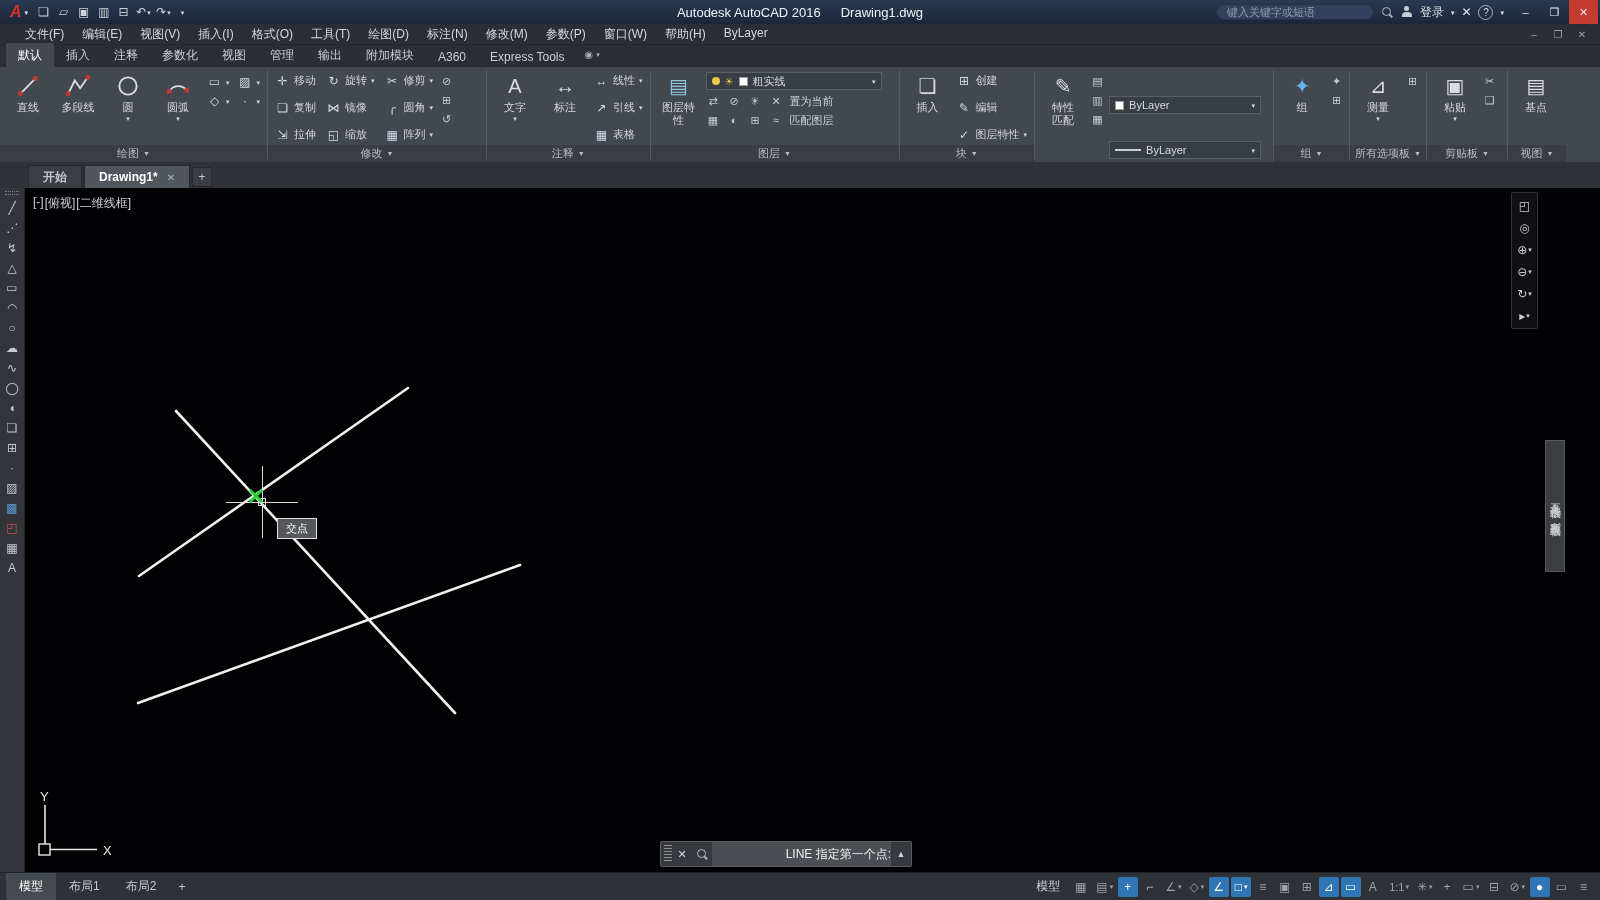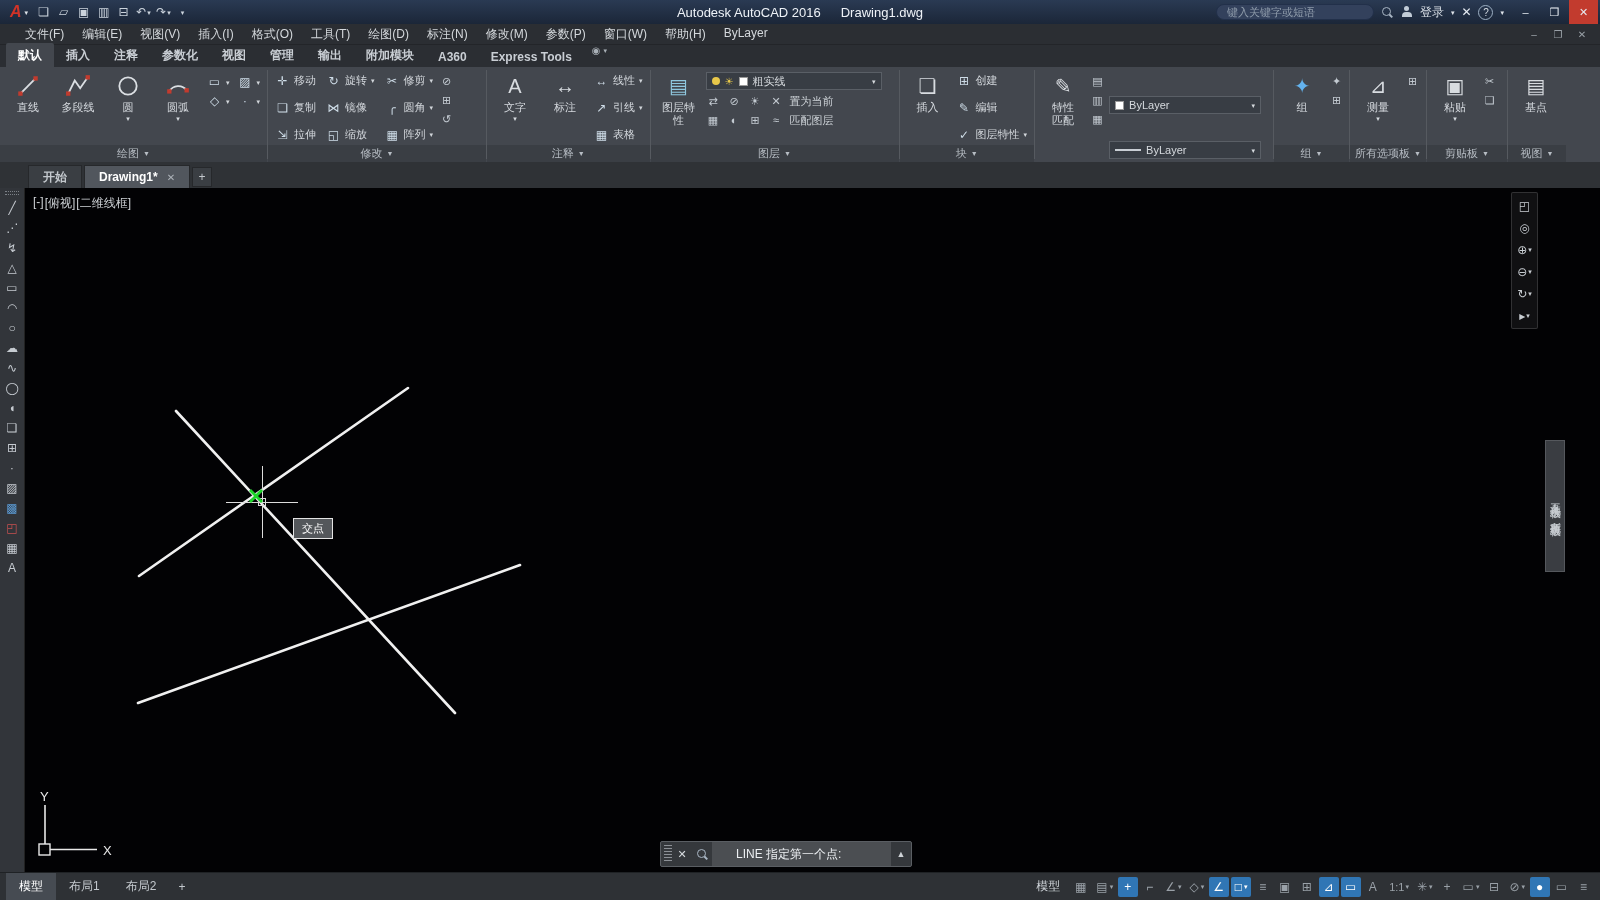--- a/index.html
+++ b/index.html
@@ -39,22 +39,22 @@
   .win-btn.close{background:#c23b2e;}
 
   
   .menubar{height:21px;background:#2b2e33;display:flex;align-items:center;padding-left:16px;
            color:#d4d8dc;font-size:12px;flex:0 0 auto;border-bottom:1px solid #232529;}
   .menu-item{padding:2px 9px;white-space:nowrap;}
   .mb-right{margin-left:auto;display:flex;gap:4px;padding-right:8px;}
   .mb-win{width:20px;text-align:center;color:#9aa1a8;font-size:10px;}
 
   
-  .tabrow{height:22px;background:#2b2e33;display:flex;align-items:flex-start;padding-left:6px;
-          color:#c9ced4;font-size:12px;flex:0 0 auto;font-weight:bold;}
+  .tabrow{height:22px;background:#2b2e33;display:flex;align-items:center;padding-left:6px;
+          color:#c9ced4;font-size:12px;flex:0 0 auto;}
   .rtabs{display:flex;align-items:flex-end;height:100%;}
   .rtab{padding:4px 12px 3px;white-space:nowrap;}
   .rtab.active{background:#43474e;color:#fff;border-radius:2px 2px 0 0;}
   .rtab-extra{display:flex;align-items:center;gap:3px;padding:0 8px 4px;color:#aab1b8;font-size:10px;}
 
   
   .ribbon{height:95px;background:#43474e;display:flex;flex:0 0 auto;align-items:stretch;}
   .panel{display:flex;flex-direction:column;}
   .panel-body{flex:1;display:flex;align-items:stretch;padding:3px 5px 0;gap:4px;}
   .panel-label{height:17px;background:#3a3e44;display:flex;align-items:center;justify-content:center;
@@ -120,21 +120,21 @@
   .ucs{position:absolute;left:8px;bottom:12px;}
   .ucs line{stroke:#e9e9e9;stroke-width:1.6;}
   .ucs rect{stroke:#e9e9e9;fill:none;stroke-width:1.4;}
   .ucs text{fill:#e9e9e9;font-size:13px;font-family:"Liberation Sans",sans-serif;}
   .cmdbar{position:absolute;left:635px;bottom:5px;width:252px;height:26px;display:flex;align-items:center;
           background:rgba(58,61,65,.92);border:1px solid #5a5e63;border-radius:2px;overflow:hidden;}
   .cmd-grip{width:8px;height:18px;margin-left:3px;background:repeating-linear-gradient(#8c9096 0 1px,transparent 1px 3px);}
   .cmd-x{width:20px;color:#d6dade;font-size:11px;text-align:center;}
   .cmd-tool{width:20px;display:flex;justify-content:center;}
   .cmd-input{flex:1;height:100%;background:rgba(92,96,101,.55);display:flex;align-items:center;gap:7px;
-             padding-left:24px;color:#eceff2;font-size:12px;white-space:nowrap;}
+             padding-left:2px;color:#eceff2;font-size:12px;white-space:nowrap;justify-content:flex-end;}
   .cmd-expand{width:20px;text-align:center;color:#cfd3d7;font-size:9px;}
   .navbar{position:absolute;right:62px;top:4px;width:27px;background:rgba(255,255,255,.06);
           border:1px solid rgba(255,255,255,.14);display:flex;flex-direction:column;align-items:center;
           padding:3px 0;gap:3px;border-radius:2px;}
   .nav-btn{width:22px;height:19px;display:flex;align-items:center;justify-content:center;gap:1px;
            color:#c9ced3;font-size:12px;}
   .palette-tab{position:absolute;right:35px;top:252px;width:20px;height:132px;background:#3a3d42;
                border:1px solid #55585d;display:flex;align-items:center;justify-content:center;
                color:#c8cdd2;font-size:11px;writing-mode:vertical-rl;letter-spacing:1px;}
 
@@ -685,21 +685,21 @@
           <span class="box"></span>
       </div>
 
       <div id="snap-marker" style="left: 231px; top: 308px;">
         <svg width="16" height="16">
             <line x1="2" y1="2" x2="14" y2="14"></line>
             <line x1="14" y1="2" x2="2" y2="14"></line>
           </svg>
       </div>
 
-      <div id="snap-tooltip" style="left: 268px; top: 330px; text-align: right;">交点</div>
+      <div id="snap-tooltip" style="left: 252px; top: 330px; text-align: right;">交点</div>
 
       <svg class="ucs" width="92" height="72" viewBox="0 0 92 72">
         <text x="7" y="13">Y</text>
         <line x1="12" y1="17" x2="12" y2="56"></line>
         <rect x="6" y="56" width="11" height="11"></rect>
         <line x1="17" y1="61.5" x2="64" y2="61.5"></line>
         <text x="70" y="67">X</text>
       </svg>
 
       <div class="cmdbar">

